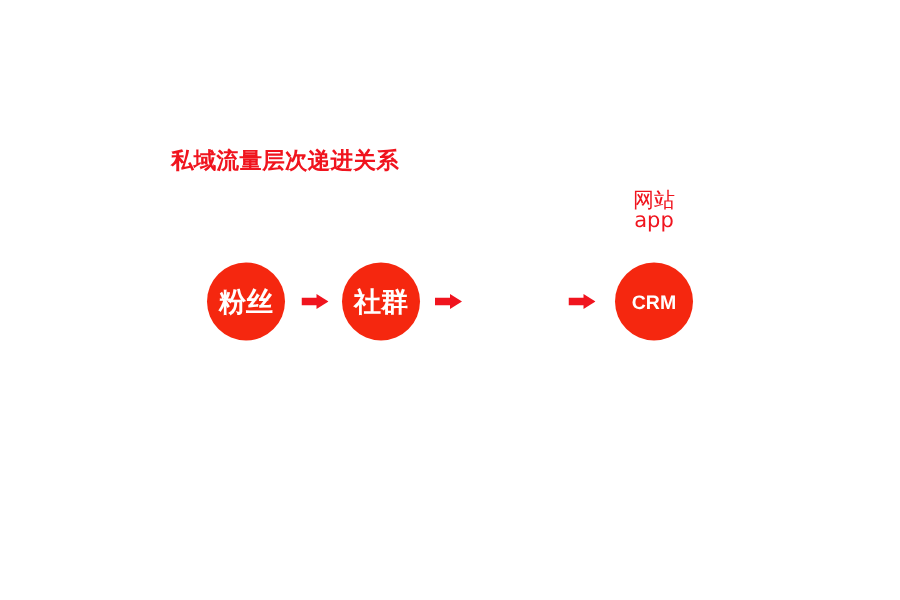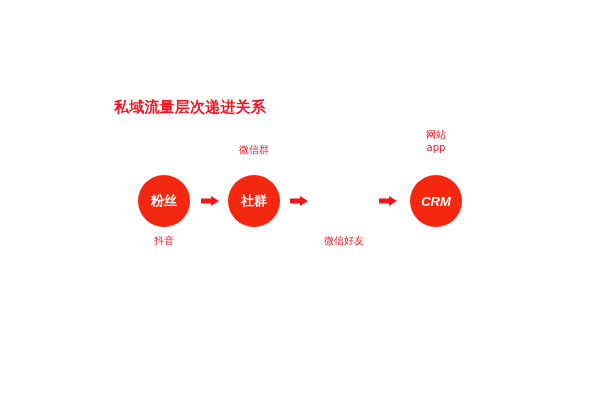--- a/index.html
+++ b/index.html
@@ -29,83 +29,79 @@
     .node {
       position: absolute;
       width: 52px;
       height: 52px;
       border-radius: 50%;
       background: #f5270f;
       color: #ffffff;
       display: flex;
       align-items: center;
       justify-content: center;
-      font-size: 13px;
+      font-size: 18px;
       font-weight: bold;
       top: 175px;
     }
     .node.crm {
       font-family: "Liberation Sans", "DejaVu Sans", sans-serif;
       font-size: 13px;
-      font-style: italic;
     }
     .arrow {
       position: absolute;
       top: 196px;
       width: 18px;
       height: 10px;
     }
     .arrow svg { display: block; }
     .labels {
       position: absolute;
       width: 80px;
       text-align: center;
-      font-size: 10px;
+      font-size: 14px;
       line-height: 13px;
       color: #f0141e;
     }
     .labels div { white-space: nowrap; }
   </style>
 </head>
 <body>
 
 <div class="canvas">
 
   <div class="title">私域流量层次递进关系</div>
 
   <div class="node" style="left:138px;">
     <span>粉丝</span>
   </div>
   <div class="labels" style="left:124px; top:234px;">
-    <div>抖音</div>
   </div>
 
   <div class="arrow" style="left:201px;">
     <svg width="18" height="10" viewBox="0 0 18 10">
       <rect x="0" y="2.5" width="11" height="5" fill="#f0141e"></rect>
       <polygon points="10,0 18,5 10,10" fill="#f0141e"></polygon>
     </svg>
   </div>
 
   <div class="node" style="left:228px;">
     <span>社群</span>
   </div>
   <div class="labels" style="left:214px; top:143px;">
-    <div>微信群</div>
   </div>
 
   <div class="arrow" style="left:290px;">
     <svg width="18" height="10" viewBox="0 0 18 10">
       <rect x="0" y="2.5" width="11" height="5" fill="#f0141e"></rect>
       <polygon points="10,0 18,5 10,10" fill="#f0141e"></polygon>
     </svg>
   </div>
 
   <div class="labels" style="left:304px; top:234px;">
-    <div>微信好友</div>
   </div>
 
   <div class="arrow" style="left:379px;">
     <svg width="18" height="10" viewBox="0 0 18 10">
       <rect x="0" y="2.5" width="11" height="5" fill="#f0141e"></rect>
       <polygon points="10,0 18,5 10,10" fill="#f0141e"></polygon>
     </svg>
   </div>
 
   <div class="node crm" style="left:410px;">

